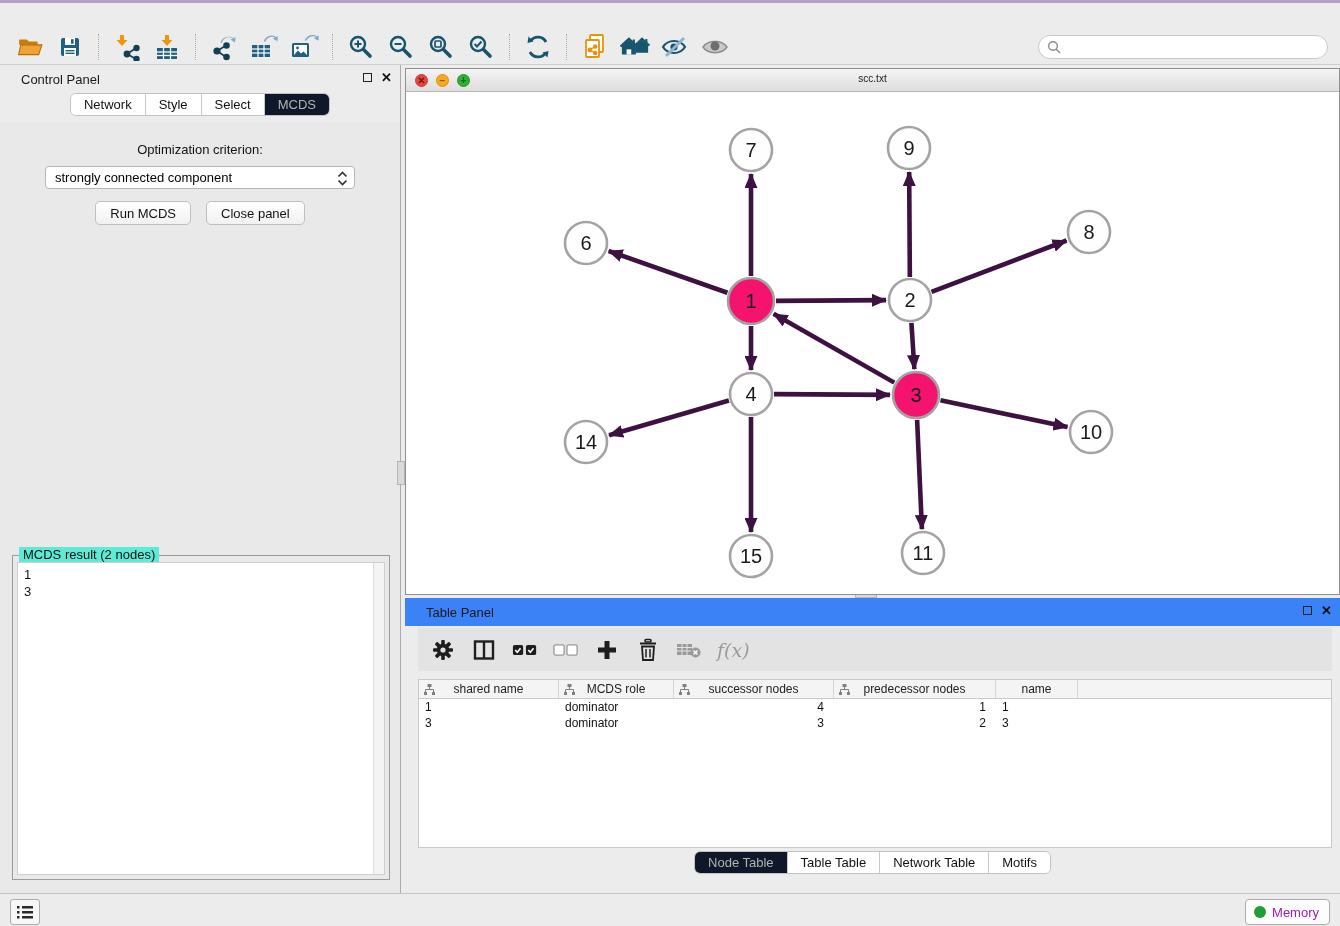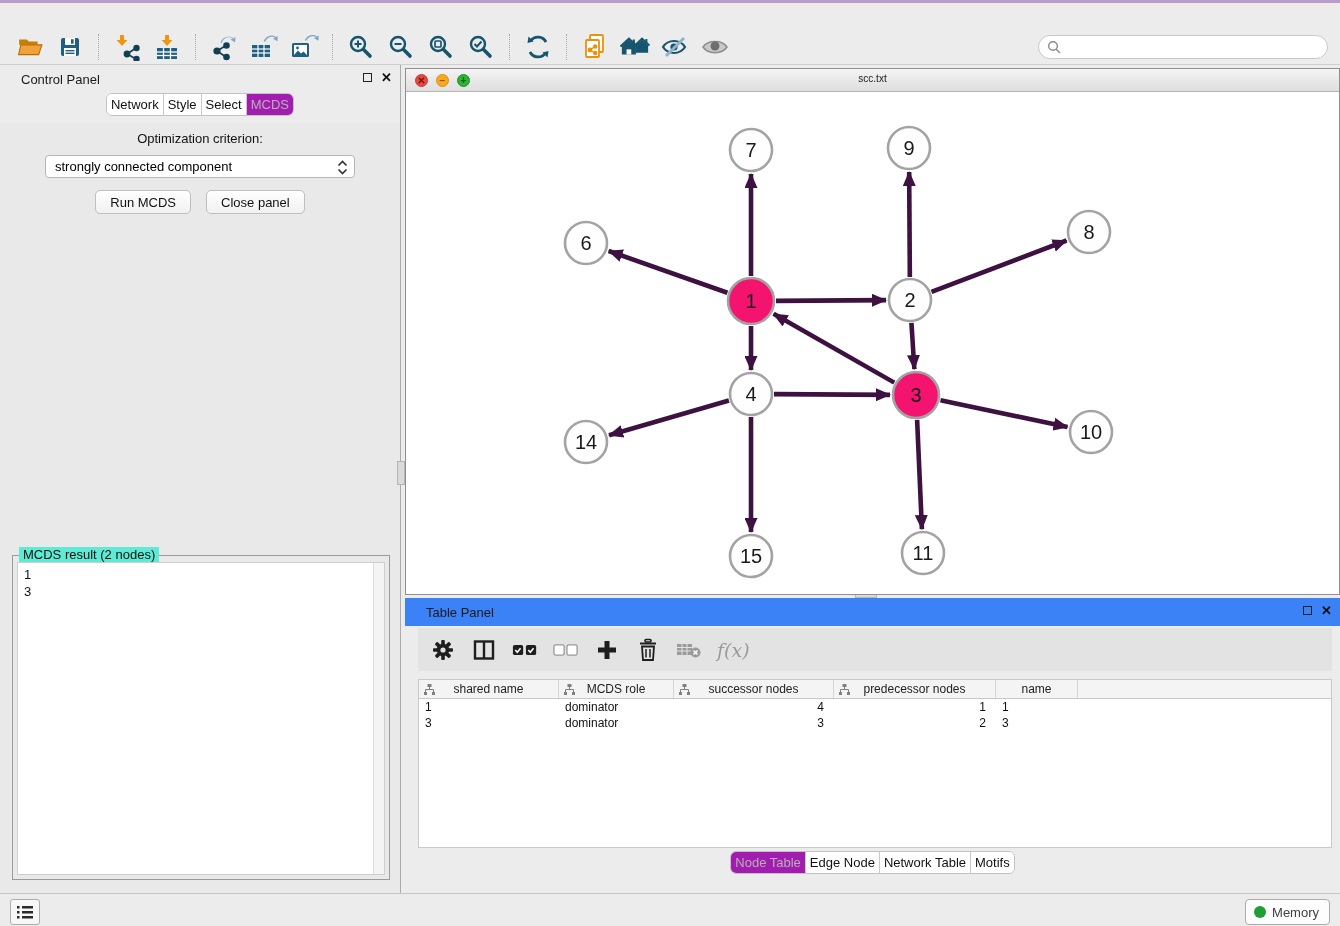--- a/index.html
+++ b/index.html
@@ -20,26 +20,26 @@
   #searchbox input { border:none; outline:none; flex:1; height:20px; font-size:13px; background:transparent; margin-left:4px; }
 
   
   #control-panel { position:absolute; left:0; top:62px; width:401px; height:828px; background:#E9E9E9; border-right:1px solid #ABABAB; }
   .panel-header { position:relative; height:28px; background:#ECECEC; }
   .panel-title { position:absolute; left:10px; top:7px; font-size:13px; color:#1a1a1a;margin-left:11px; }
   .panel-header-btns { position:absolute; right:8px; top:7px; display:flex; gap:9px; align-items:center; }
   .float-box { width:9px; height:9px; border:1.6px solid #222; }
   .close-x { font-size:13px; font-weight:bold; color:#111; line-height:11px; }
   .seg-tabs { display:inline-flex; border:1px solid #C2C2C2; border-radius:6px; overflow:hidden; background:#FFF; }
-  .seg-tab { padding:3px 4px; font-size:13px; color:#111; background:#FFF; border-left:1px solid #C9C9C9; white-space:nowrap; }
+  .seg-tab { padding:3px 13px; font-size:13px; color:#111; background:#FFF; border-left:1px solid #C9C9C9; white-space:nowrap; }
   .seg-tab:first-child { border-left:none; }
-  .seg-tab.selected { background:#a21caf; color:#B3B3B3; }
+  .seg-tab.selected { background:#0f172a; color:#B3B3B3; }
   #cp-tabs-wrap { text-align:center; height:30px; background:#ECECEC; }
   #cp-body { position:absolute; left:0; top:58px; right:0; bottom:0; background:#E9E9E9; }
-  #opt-label { text-align:center; margin-top:8px; font-size:13px; color:#111; }
+  #opt-label { text-align:center; margin-top:19px; font-size:13px; color:#111; }
   #opt-dropdown { position:relative; margin:9px auto 0; width:310px; height:23px; background:#FFF; border:1px solid #B6B6B6; border-radius:4px; font-size:13px; display:flex; align-items:center; padding-left:9px; }
   #opt-dropdown svg { position:absolute; right:6px; top:3px; }
   #cp-buttons { display:flex; justify-content:center; gap:15px; margin-top:12px; }
   .btn { height:24px; padding:0 14px; font-size:13px; color:#111; background:linear-gradient(#FFFFFF,#F1F1F1); border:1px solid #BFBFBF; border-radius:5px; display:flex; align-items:center; }
   #mcds-fieldset { position:absolute; left:12px; width:378px; top:432px; bottom:13px; border:1px solid #9B9B9B; background:#E9E9E9; }
   #mcds-legend { position:absolute; left:6px; top:-9px; background:#5eead4; padding:0 4px; font-size:13px; color:#111; }
   #mcds-inner { position:absolute; left:4px; right:4px; top:6px; bottom:4px; background:#FFF; border:1px solid #CFCFCF; }
   #mcds-result-text { font-size:13px; line-height:17px; color:#111; white-space:pre; padding:3px 6px; }
   #mcds-scroll { position:absolute; right:0; top:0; bottom:0; width:11px; background:#F4F4F4; border-left:1px solid #DEDEDE; }
 
@@ -70,21 +70,21 @@
   .th svg { position:absolute; left:5px; top:4px; }
   .tr { display:flex; height:16px; }
   .td { font-size:12px; color:#111; line-height:16px; overflow:hidden; white-space:nowrap; }
   .td.left { text-align:left; padding-left:6px; }
   .td.right { text-align:right; padding-right:10px; }
   #tp-tabs-wrap { position:absolute; bottom:19px; width:100%; text-align:center; }
 
   
   #statusbar { position:absolute; left:0; top:890px; width:100%; height:36px; background:#ECECEC; border-top:1px solid #C5C5C5; }
   #list-btn { position:absolute; left:10px; top:5px; width:30px; height:26px; background:#F7F7F7; border:1px solid #ADADAD; border-radius:3px; display:flex; align-items:center; justify-content:center; }
-  #memory-btn { position:absolute; right:10px; top:5px; height:26px; padding:0 10px 0 8px; background:#FDFDFD; border:1px solid #ABABAB; border-radius:4px; display:flex; align-items:center; gap:6px; font-size:13px; color:#404040; }
+  #memory-btn { position:absolute; right:10px; top:5px; height:26px; padding:0 10px 0 8px; background:#FDFDFD; border:1px solid #ABABAB; border-radius:4px; display:flex; align-items:center; gap:6px; font-size:13px; color:#a21caf; }
   #memory-dot { width:12px; height:12px; border-radius:50%; background:#1E9E33; }
 </style>
 </head>
 <body>
 
 <div id="root">
 
 
   <div id="toolbar">
     <span class="ticon">
@@ -477,21 +477,21 @@
             <div class="td left" style="width: 115px;">dominator</div>
             <div class="td right" style="width: 160px;">3</div>
             <div class="td right" style="width: 162px;">2</div>
             <div class="td left" style="width: 82px;">3</div>
           </div>
         </div>
     </div>
     <div id="tp-tabs-wrap">
       <span class="seg-tabs" id="tp-tabs">
           <span class="seg-tab selected">Node Table</span>
-          <span class="seg-tab">Edge Node</span>
+          <span class="seg-tab">Table Table</span>
           <span class="seg-tab">Network Table</span>
           <span class="seg-tab">Motifs</span>
         </span>
     </div>
   </div>
 
   <div id="statusbar">
     <span id="list-btn">
       <svg width="18" height="15" viewBox="0 0 18 15">
           <g fill="#2A2A2A">

